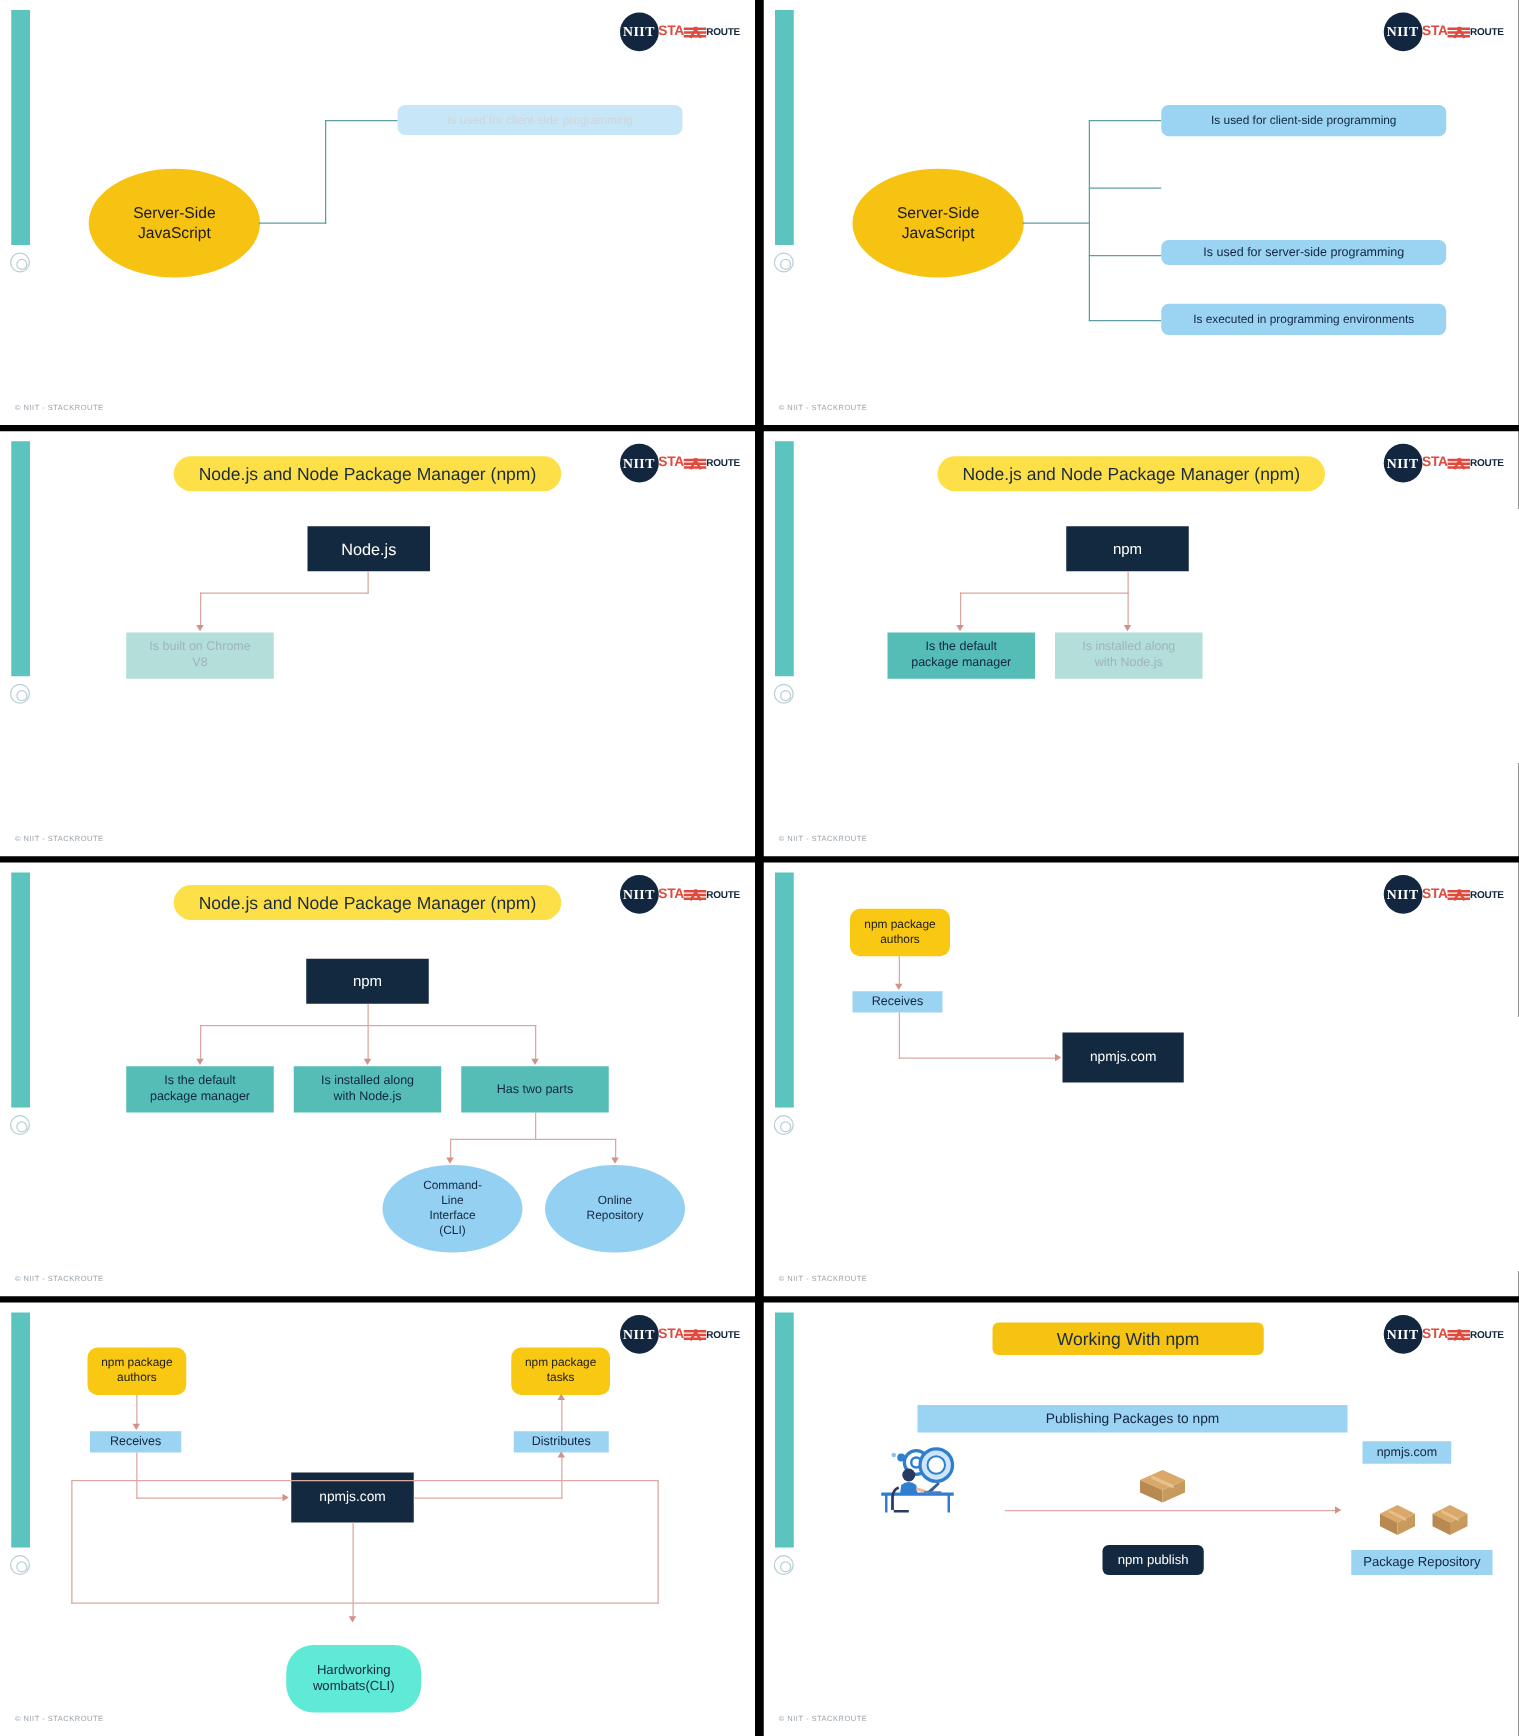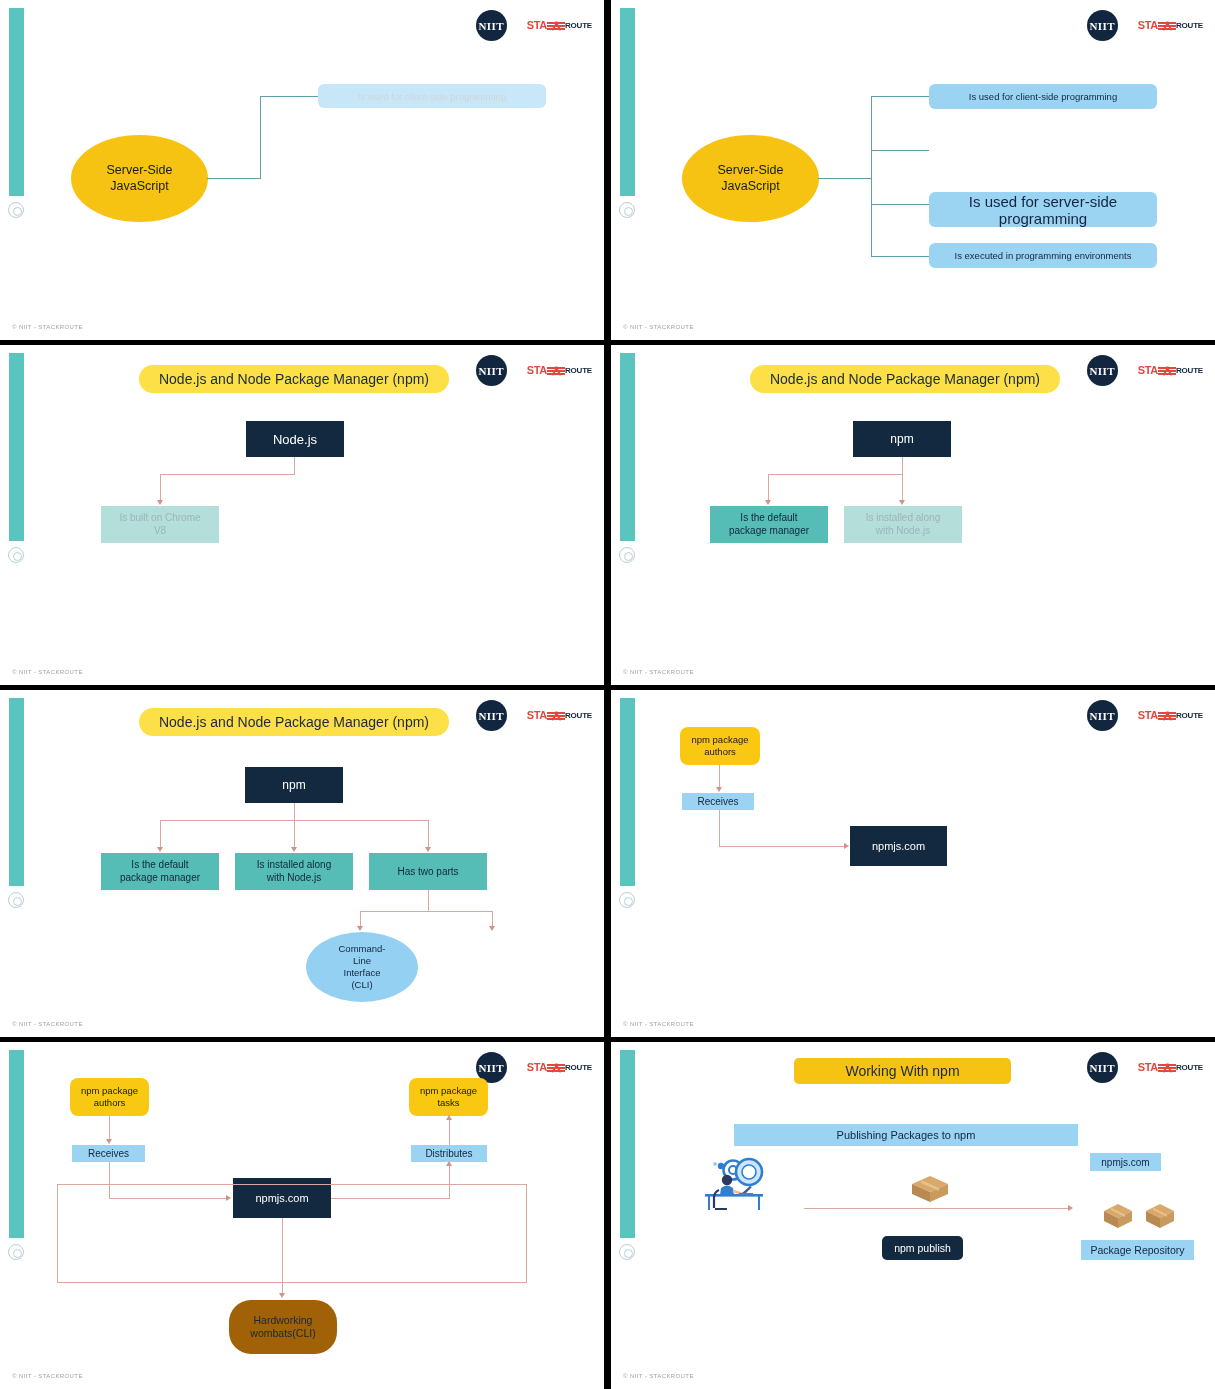--- a/index.html
+++ b/index.html
@@ -33,21 +33,21 @@
   .ring {
     position: absolute; left: 8px; top: 202px;
     width: 16px; height: 16px;
     border: 1.5px solid #b9cfd4; border-radius: 50%;
   }
   .ring::after {
     content: ""; position: absolute; left: 3.5px; top: 3.5px;
     width: 7px; height: 7px; border: 1.5px solid #b9cfd4; border-radius: 50%;
   }
   
-  .logo { position: absolute; right: 12px; top: 10px; display: flex; align-items: center; gap: 20px; }
+  .logo { position: absolute; right: 12px; top: 10px; display: flex; align-items: center; gap: 0; }
   .logo-niit {
     width: 31px; height: 31px; border-radius: 50%;
     background: #12263f; color: #fff;
     display: flex; align-items: center; justify-content: center;
     font-family: "Liberation Serif", serif; font-weight: bold; font-size: 11px; letter-spacing: .4px;
   }
   .logo-sr { display: flex; flex-direction: row; align-items: center; line-height: 1; color: #e04a3e; }
   .logo-sr .l1 { font-weight: bold; font-size: 11px; letter-spacing: -.3px; }
   .logo-sr .mark { width: 18px; height: 8px; margin: 1px 0; position: relative; }
   .logo-sr .mark i { position: absolute; left: 0; width: 18px; height: 2px; background: #e04a3e; display: block; }
@@ -69,21 +69,21 @@
   .n-blue-round { background: #9bd3f3; border-radius: 6px; color: #12263f; }
   .n-blue-round.faded { color: #a8b4bd; }
   .n-blue-flat { background: #9bd3f3; color: #12263f; }
   .n-dark { background: #12293f; color: #ffffff; }
   .n-dark.round { border-radius: 5px; }
   .n-teal { background: #55bdb5; color: #12263f; }
   .n-teal.faded { background: #b3ded9; color: #9fb4bb; }
   .n-yellow-round { background: #f9c813; border-radius: 8px; color: #1a1a1a; }
   .n-red-banner { background: #fde047; border-radius: 20px; color: #1b2a3a; font-size: 14px; }
   .n-yellow-banner { background: #f6c312; border-radius: 5px; color: #1b2a3a; font-size: 14px; }
-  .n-red-round { background: #a16207; border-radius: 22px; color: #16283c; }
+  .n-red-round { background: #5eead4; border-radius: 22px; color: #16283c; margin-top: 16px; }
   .lbl { line-height: 1.25; }
   
   .ln { position: absolute; background: #5f9ea5; }
   .ln-r { position: absolute; background: #dba8a0; }
   .arrow-d { position: absolute; width: 0; height: 0; border-left: 3.5px solid transparent; border-right: 3.5px solid transparent; border-top: 5px solid #d09289; }
   .arrow-u { position: absolute; width: 0; height: 0; border-left: 3.5px solid transparent; border-right: 3.5px solid transparent; border-bottom: 5px solid #d09289; }
   .arrow-r { position: absolute; width: 0; height: 0; border-top: 3.5px solid transparent; border-bottom: 3.5px solid transparent; border-left: 5px solid #d09289; }
   
   .illus { position: absolute; }
   .pkg { position: absolute; }
@@ -157,21 +157,21 @@
     <div class="ln" style="left:207px; top:178px; width:54px; height:1.2px;"></div>
     <div class="ln" style="left:260px; top:96px; width:1.2px; height:161px;"></div>
     <div class="ln" style="left:260px; top:96px; width:58px; height:1.2px;"></div>
     <div class="ln" style="left:260px; top:150px; width:58px; height:1.2px;"></div>
     <div class="ln" style="left:260px; top:204px; width:58px; height:1.2px;"></div>
     <div class="ln" style="left:260px; top:256px; width:58px; height:1.2px;"></div>
 
     <div class="node n-blue-round" style="left:318px; top:84px; width:228px; height:25px; font-size:9.5px;">
       <span>Is used for client-side programming</span>
     </div>
-    <div class="node n-blue-round" style="left:318px; top:192px; width:228px; height:35px; font-size:15px;">
+    <div class="node n-blue-round" style="left:318px; top:192px; width:228px; height:20px; font-size:10px;">
       <span>Is used for server-side programming</span>
     </div>
     <div class="node n-blue-round" style="left:318px; top:243px; width:228px; height:25px; font-size:9.5px;">
       <span>Is executed in programming environments</span>
     </div>
 
     <div class="footer">© NIIT - STACKROUTE</div>
   </div>
 
   <div class="slide">
@@ -321,20 +321,26 @@
     <div class="ln-r" style="left:492px; top:221px; width:1.2px; height:17px;"></div>
     <div class="arrow-d" style="left:357px; top:236px;"></div>
     <div class="arrow-d" style="left:489px; top:236px;"></div>
 
     <div class="node n-ellipse-blue" style="left:306px; top:242px; width:112px; height:70px; font-size:9.5px;">
       <span class="lbl">
         <span>Command-</span><br>
         <span>Line</span><br>
         <span>Interface</span><br>
         <span>(CLI)</span>
+      </span>
+    </div>
+    <div class="node n-ellipse-blue" style="left:436px; top:242px; width:112px; height:70px; font-size:9.5px;">
+      <span class="lbl">
+        <span>Online</span><br>
+        <span>Repository</span>
       </span>
     </div>
 
     <div class="footer">© NIIT - STACKROUTE</div>
   </div>
 
   <div class="slide">
     <div class="rail"></div>
     <div class="ring"></div>
     <div class="logo">

